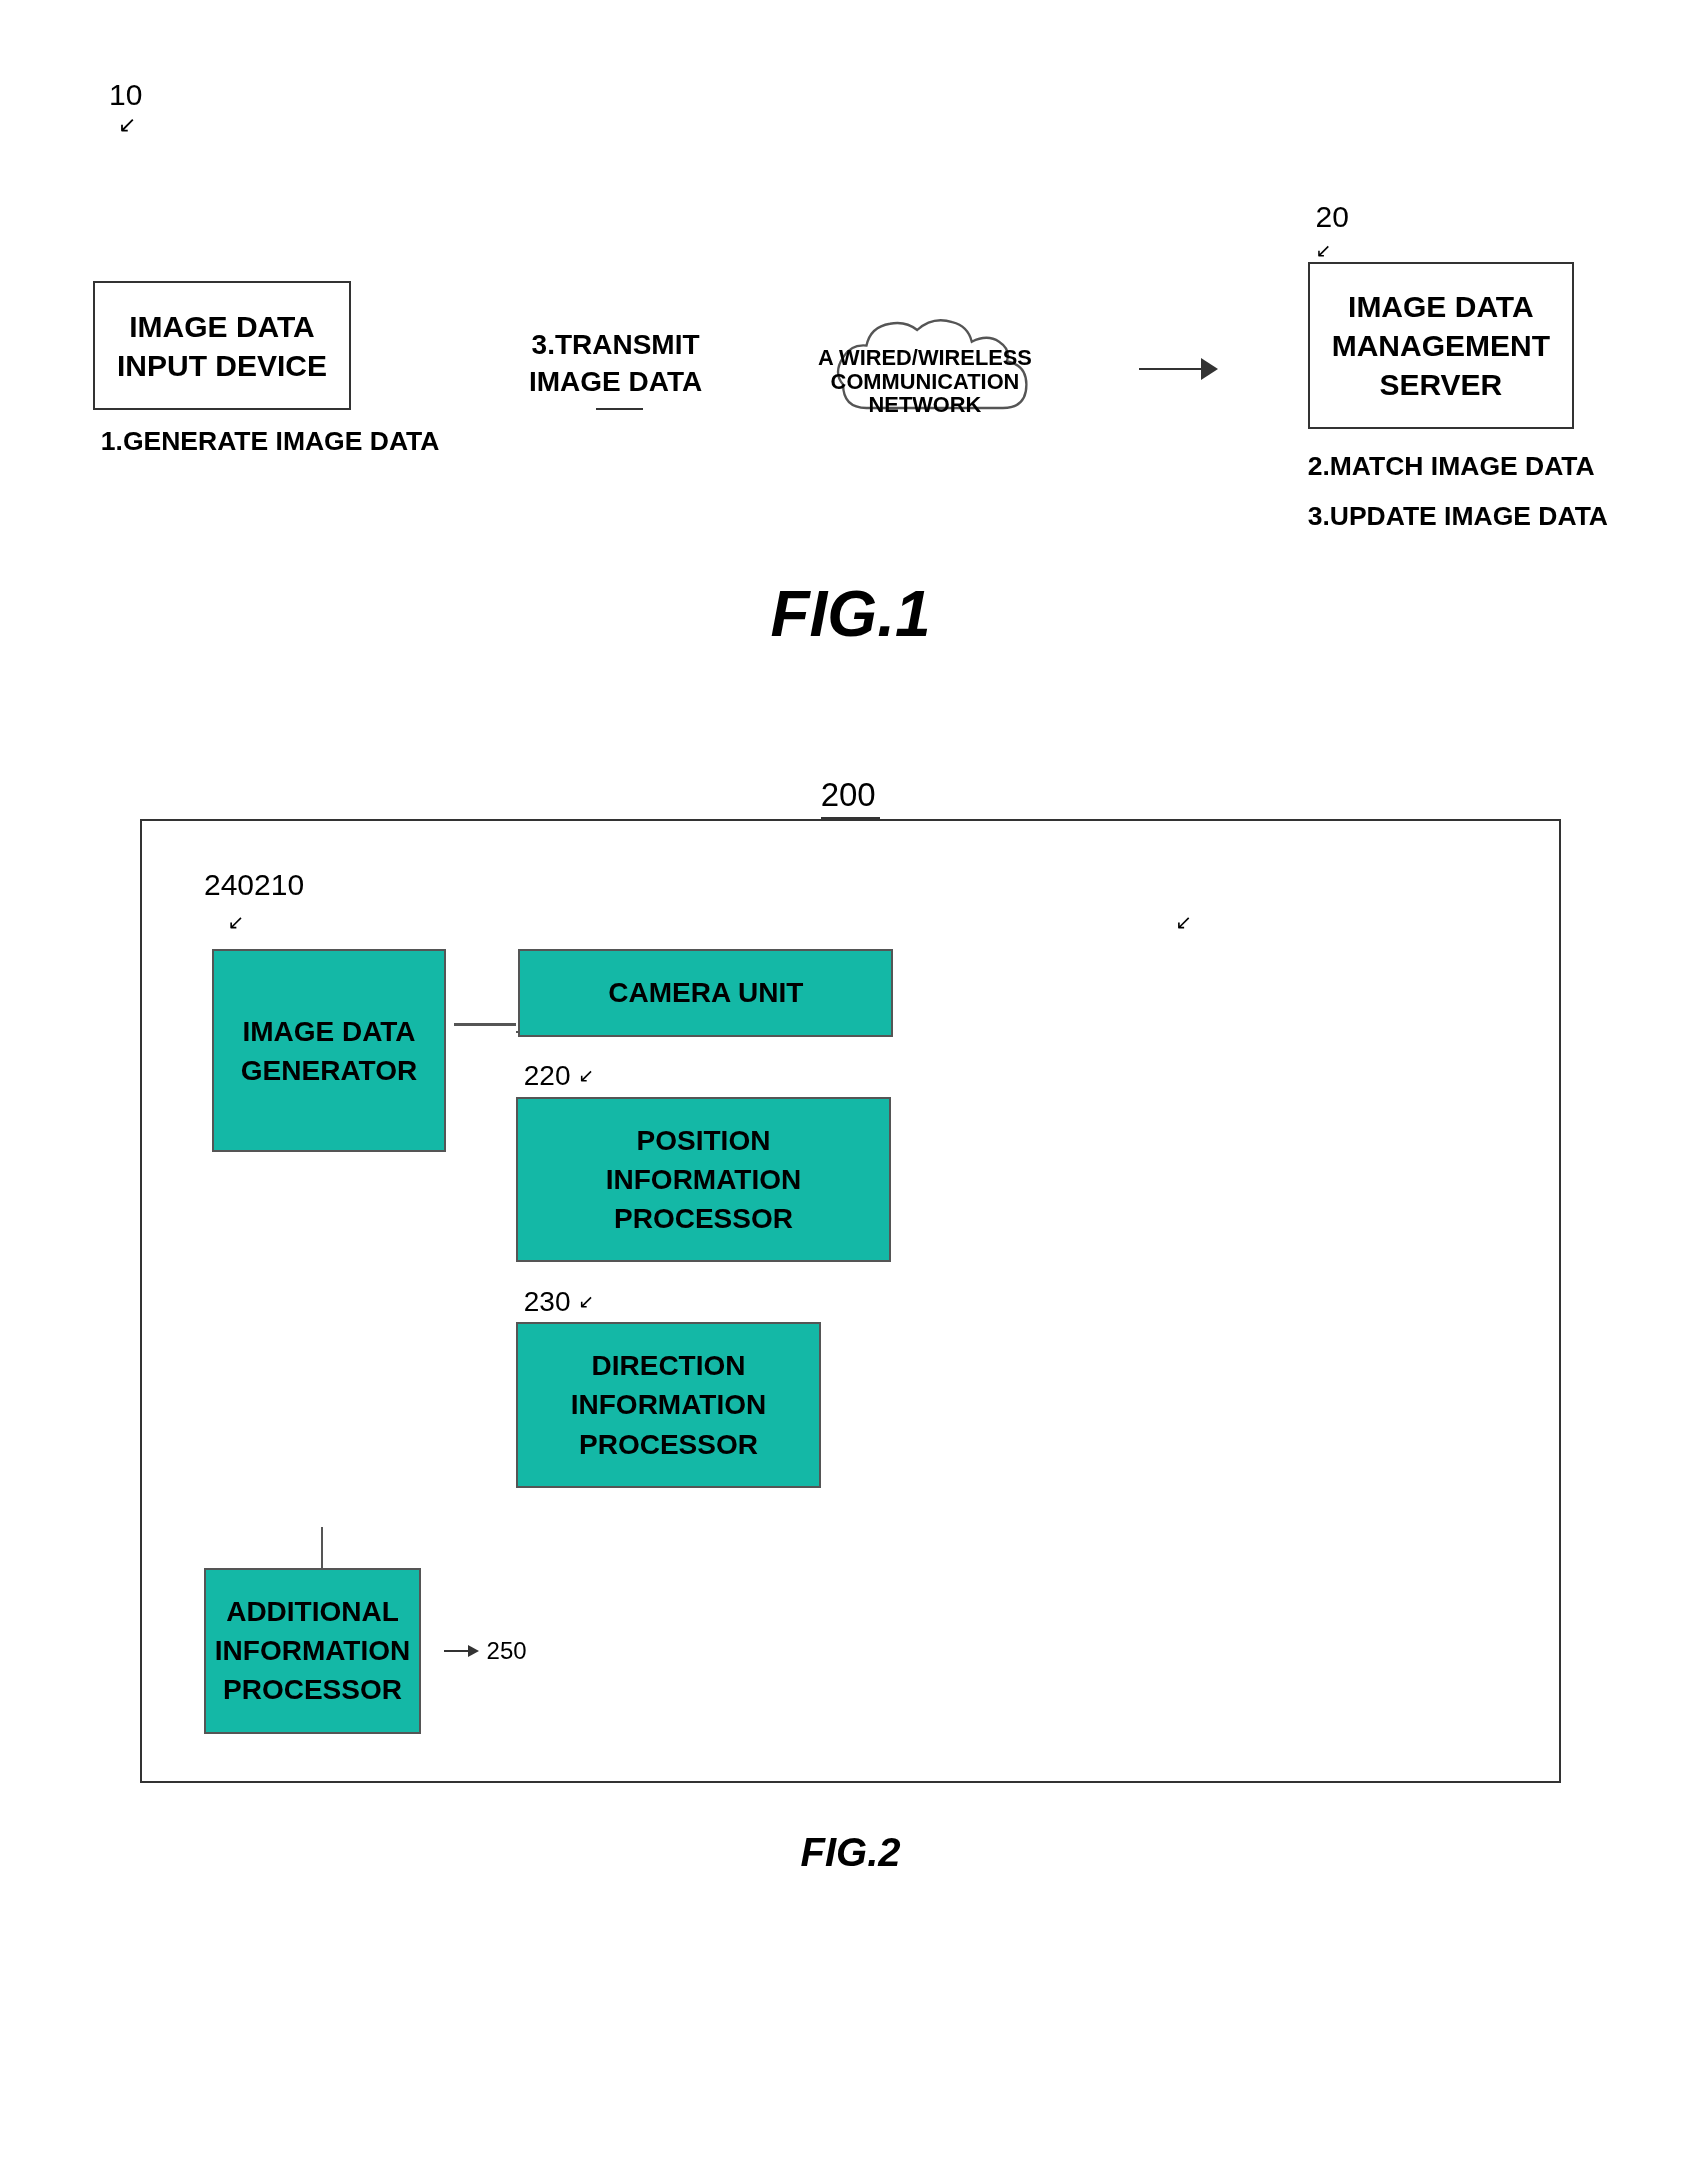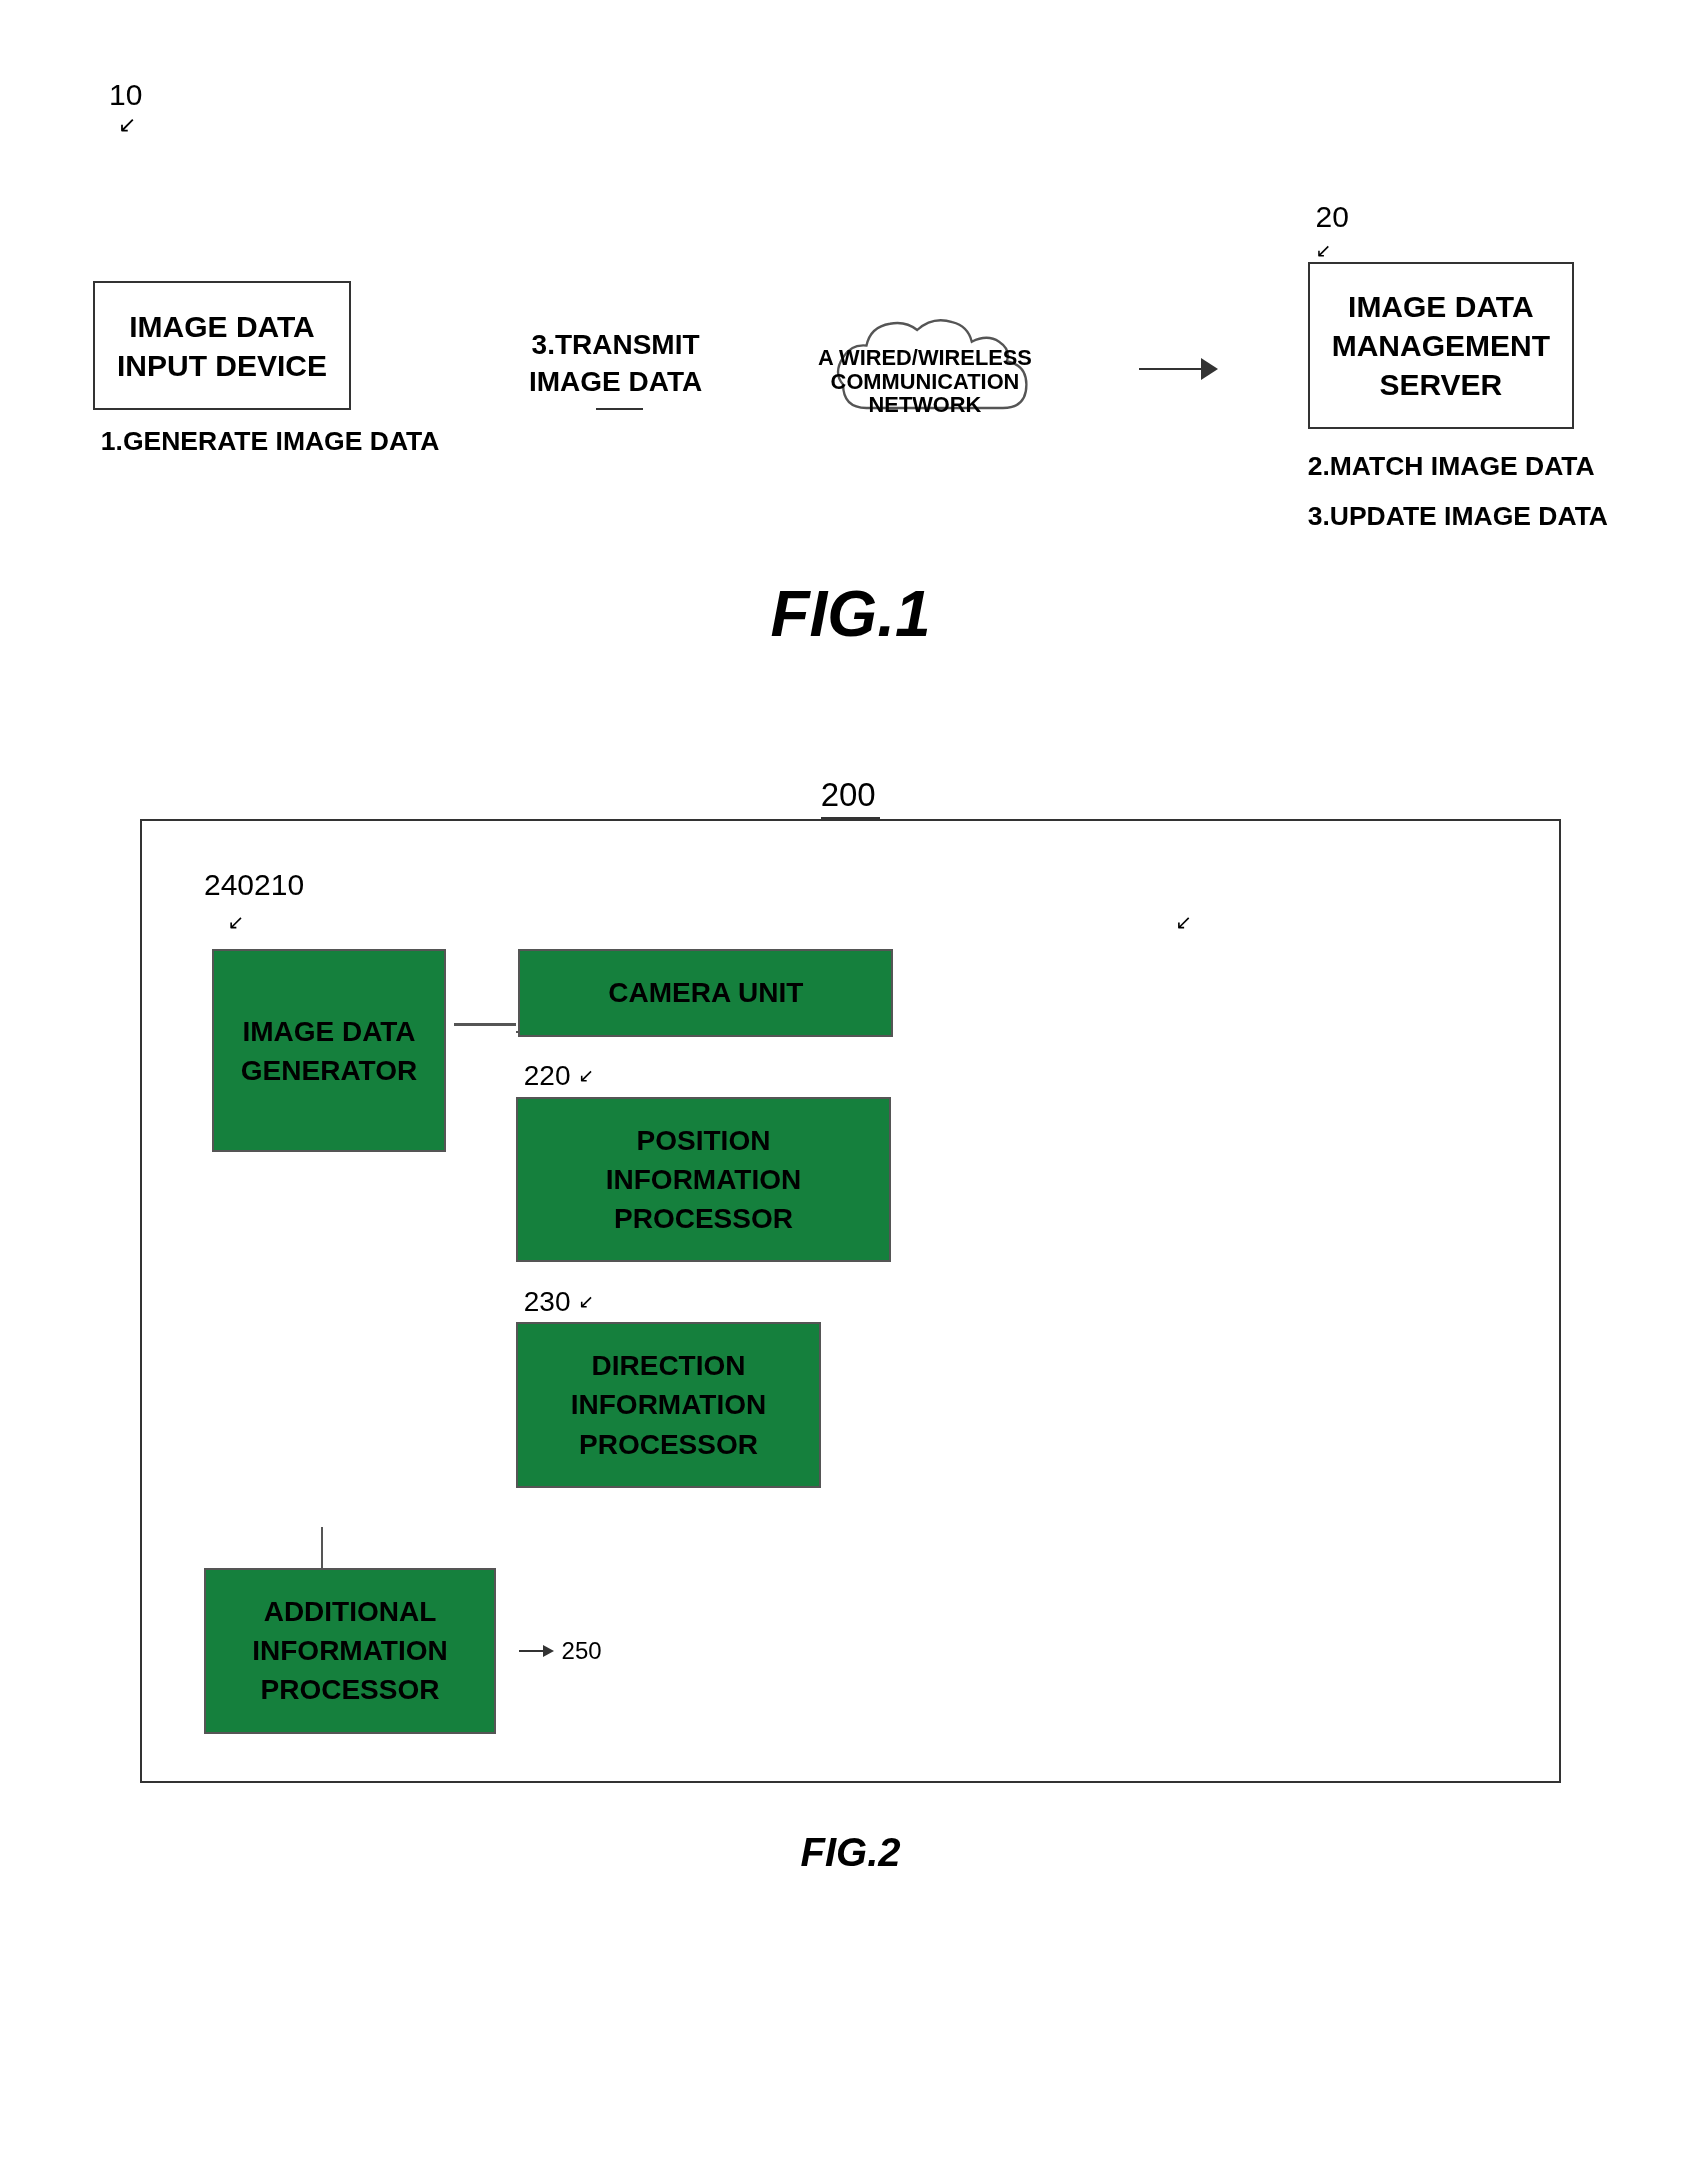--- a/index.html
+++ b/index.html
@@ -101,21 +101,21 @@
       margin: 0 78px;
     }
 
     .fig2-box {
       border: 2.3px solid #555;
       padding: 22px 28px;
       text-align: center;
       font-size: 28px;
       font-weight: bold;
       line-height: 1.4;
-      background: #15803d;
+      background: #14b8a6;
       position: relative;
     }
 
     .fig2-caption {
       text-align: center;
       font-size: 40px;
       font-style: italic;
       font-weight: bold;
       margin-top: 47px;
     }
@@ -258,21 +258,21 @@
 
       </div>
 
     </div>
 
     <div style="margin-top:39px; display:flex; flex-direction:column; align-items:flex-start;">
 
       <div style="height:2.3px; background:#555; width:2.3px; margin-left:117px;"></div>
       <div style="width:2.3px; background:#555; height:39px; margin-left:117px;"></div>
       <div style="display:flex; align-items:center; gap:23.4px;">
-        <div class="fig2-box" style="width:292px; min-height:141px; display:flex; align-items:center; justify-content:center;">
+        <div class="fig2-box" style="width:217px; min-height:141px; display:flex; align-items:center; justify-content:center;">
           <span style="white-space:pre-line; text-align:center;">ADDITIONAL
 INFORMATION
 PROCESSOR</span>
         </div>
         <div style="display:flex; align-items:center; gap:7.8px;">
           <div style="display:flex; align-items:center;">
             <div style="height:2.3px; background:#333; width:23.4px;"></div>
             <div style="width:0;height:0;border-top:6.2px solid transparent;border-bottom:6.2px solid transparent;border-left:11px solid #333;"></div>
           </div>
           <span style="font-size:24px;">250</span>

